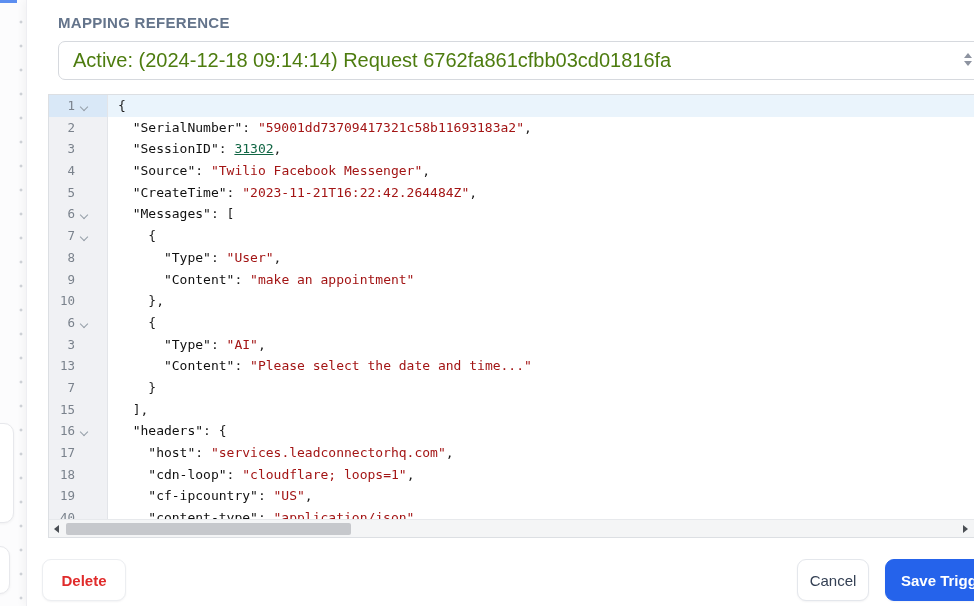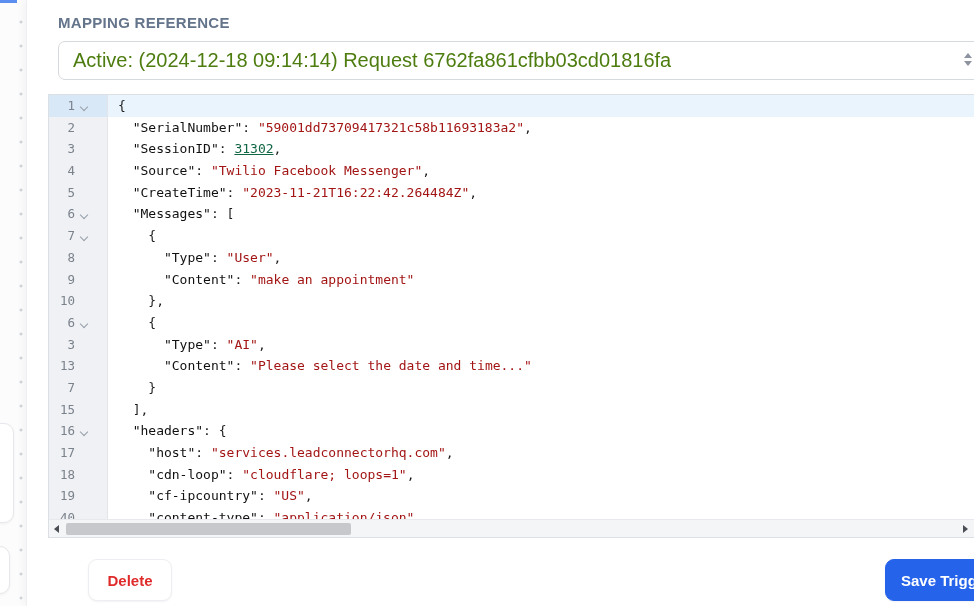--- a/index.html
+++ b/index.html
@@ -66,21 +66,21 @@
   .sb-arrow { position:absolute; top:5px; width:0; height:0;
     border-top:4px solid transparent; border-bottom:4px solid transparent; }
   .sb-arrow.left  { left:5px;  border-right:5px solid #4b4f55; }
   .sb-arrow.right { right:8px; border-left:5px solid #4b4f55; }
 
   
   .btn { position:absolute; display:flex; align-items:center; justify-content:center;
     height:42px; border-radius:9px; font-size:15px; cursor:pointer;
     box-shadow:0 1px 2px rgba(16,24,40,.05); }
   .btn-delete { left:42px; top:559px; width:84px; background:#fff;
-    border:1px solid #eceef1; color:var(--delete-red,#e02b2b); font-weight:bold;margin-left:46px; }
+    border:1px solid #eceef1; color:var(--delete-red,#e02b2b); font-weight:bold; }
   .btn-cancel { left:797px; top:559px; width:72px; background:#fff;
     border:1px solid #e4e7ec; color:#344054; }
   .btn-save { left:885px; top:559px; width:122px; background:var(--accent-blue,#2563eb);
     border:1px solid var(--accent-blue,#2563eb); color:#fff; font-weight:bold; }
 </style>
 </head>
 <body>
 
 <div class="page">
 
@@ -126,15 +126,16 @@
         <div class="cm-row"><span class="gut"><span class="ln">40</span><span class="fold"></span></span><span class="code"><span class="tok-p">    </span><span class="tok-k">"content-type"</span><span class="tok-p">: </span><span class="tok-s">"application/json"</span><span class="tok-p">,</span></span></div>
       </div>
     <div class="cm-hscroll">
       <span class="sb-arrow left"></span>
       <span class="sb-thumb" style="left: 17px; width: 285px;"></span>
       <span class="sb-arrow right"></span>
     </div>
   </div>
 
   <div class="btn btn-delete">Delete</div>
+  <div class="btn btn-cancel">Cancel</div>
   <div class="btn btn-save">Save Trigger</div>
 
 </div>
 
 </body></html>

